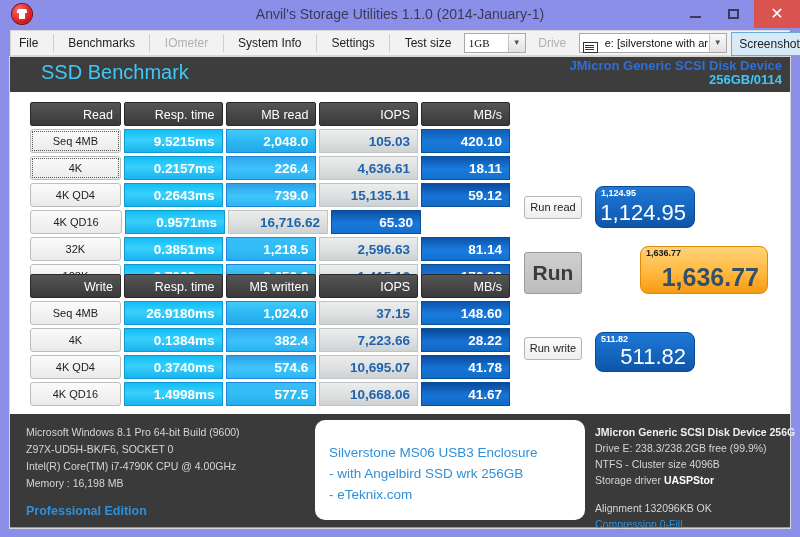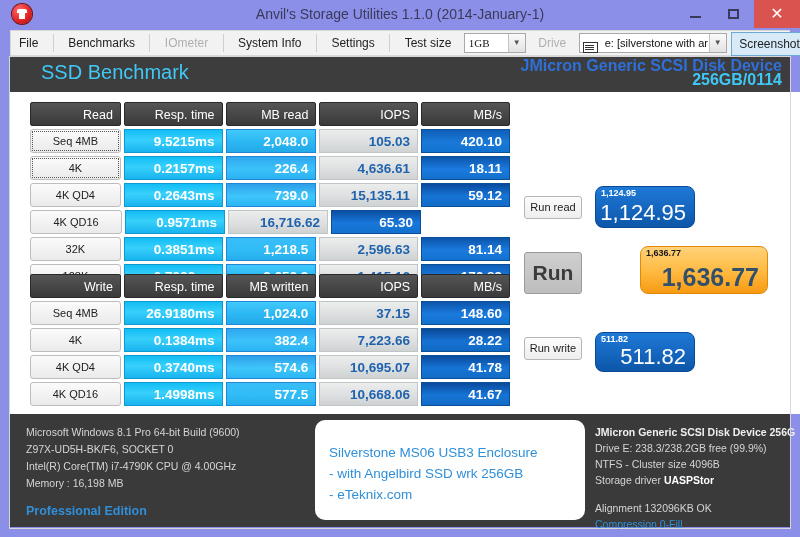--- a/index.html
+++ b/index.html
@@ -100,28 +100,27 @@
   
   .headband{
     position:absolute;left:10px;top:57px;width:780px;height:35px;
     background:#3d3d3d;
   }
   .headband .h-title{
     position:absolute;left:31px;top:4px;font-size:20px;color:#3fc8f5;
   }
   .headband .h-dev{
     position:absolute;right:8px;top:2px;text-align:right;
-    font-size:16px;font-weight:bold;color:#2f6fd8;line-height:14px;
+    font-size:13px;font-weight:bold;color:#2f6fd8;line-height:14px;
   }
   .headband .h-dev .l2{color:#3fc8f5;}
   
   .main{
     position:absolute;left:10px;top:92px;width:780px;height:322px;
     background:#ffffff;
-    padding-left:11px;
   }
   
   .tbl{position:absolute;left:20px;width:480px;}
   .tbl.read{top:10px;}
   .tbl.write{top:182px;}
   .trow{display:flex;height:24px;margin-bottom:3px;}
   .hdr .cell{
     background:linear-gradient(#555,#3a3a3a);
     color:#ffffff;font-size:12.5px;text-align:right;line-height:24px;
     padding-right:7px;box-sizing:border-box;margin-right:3px;

